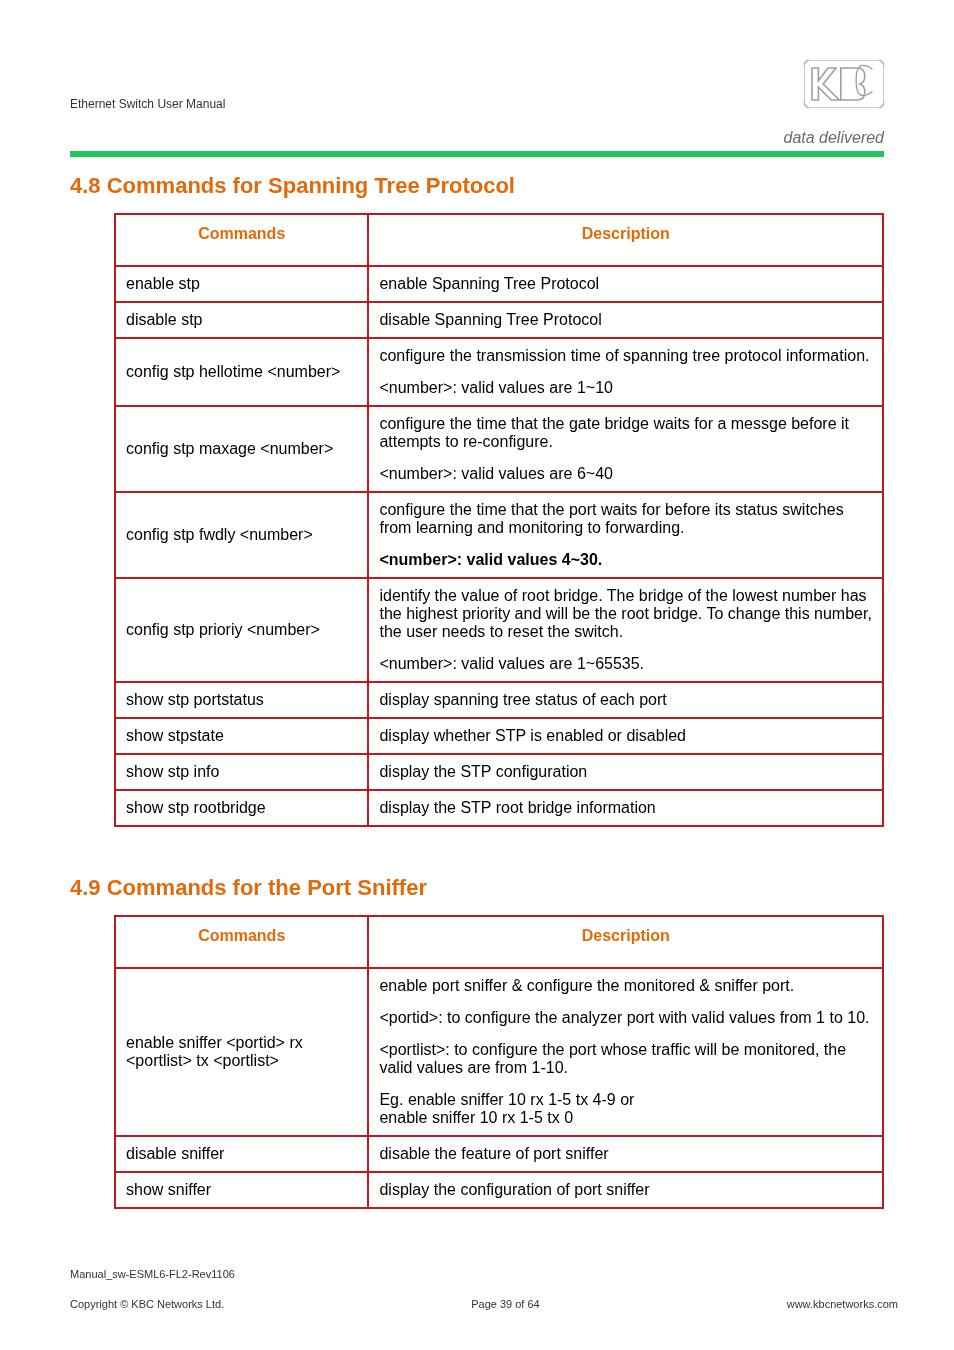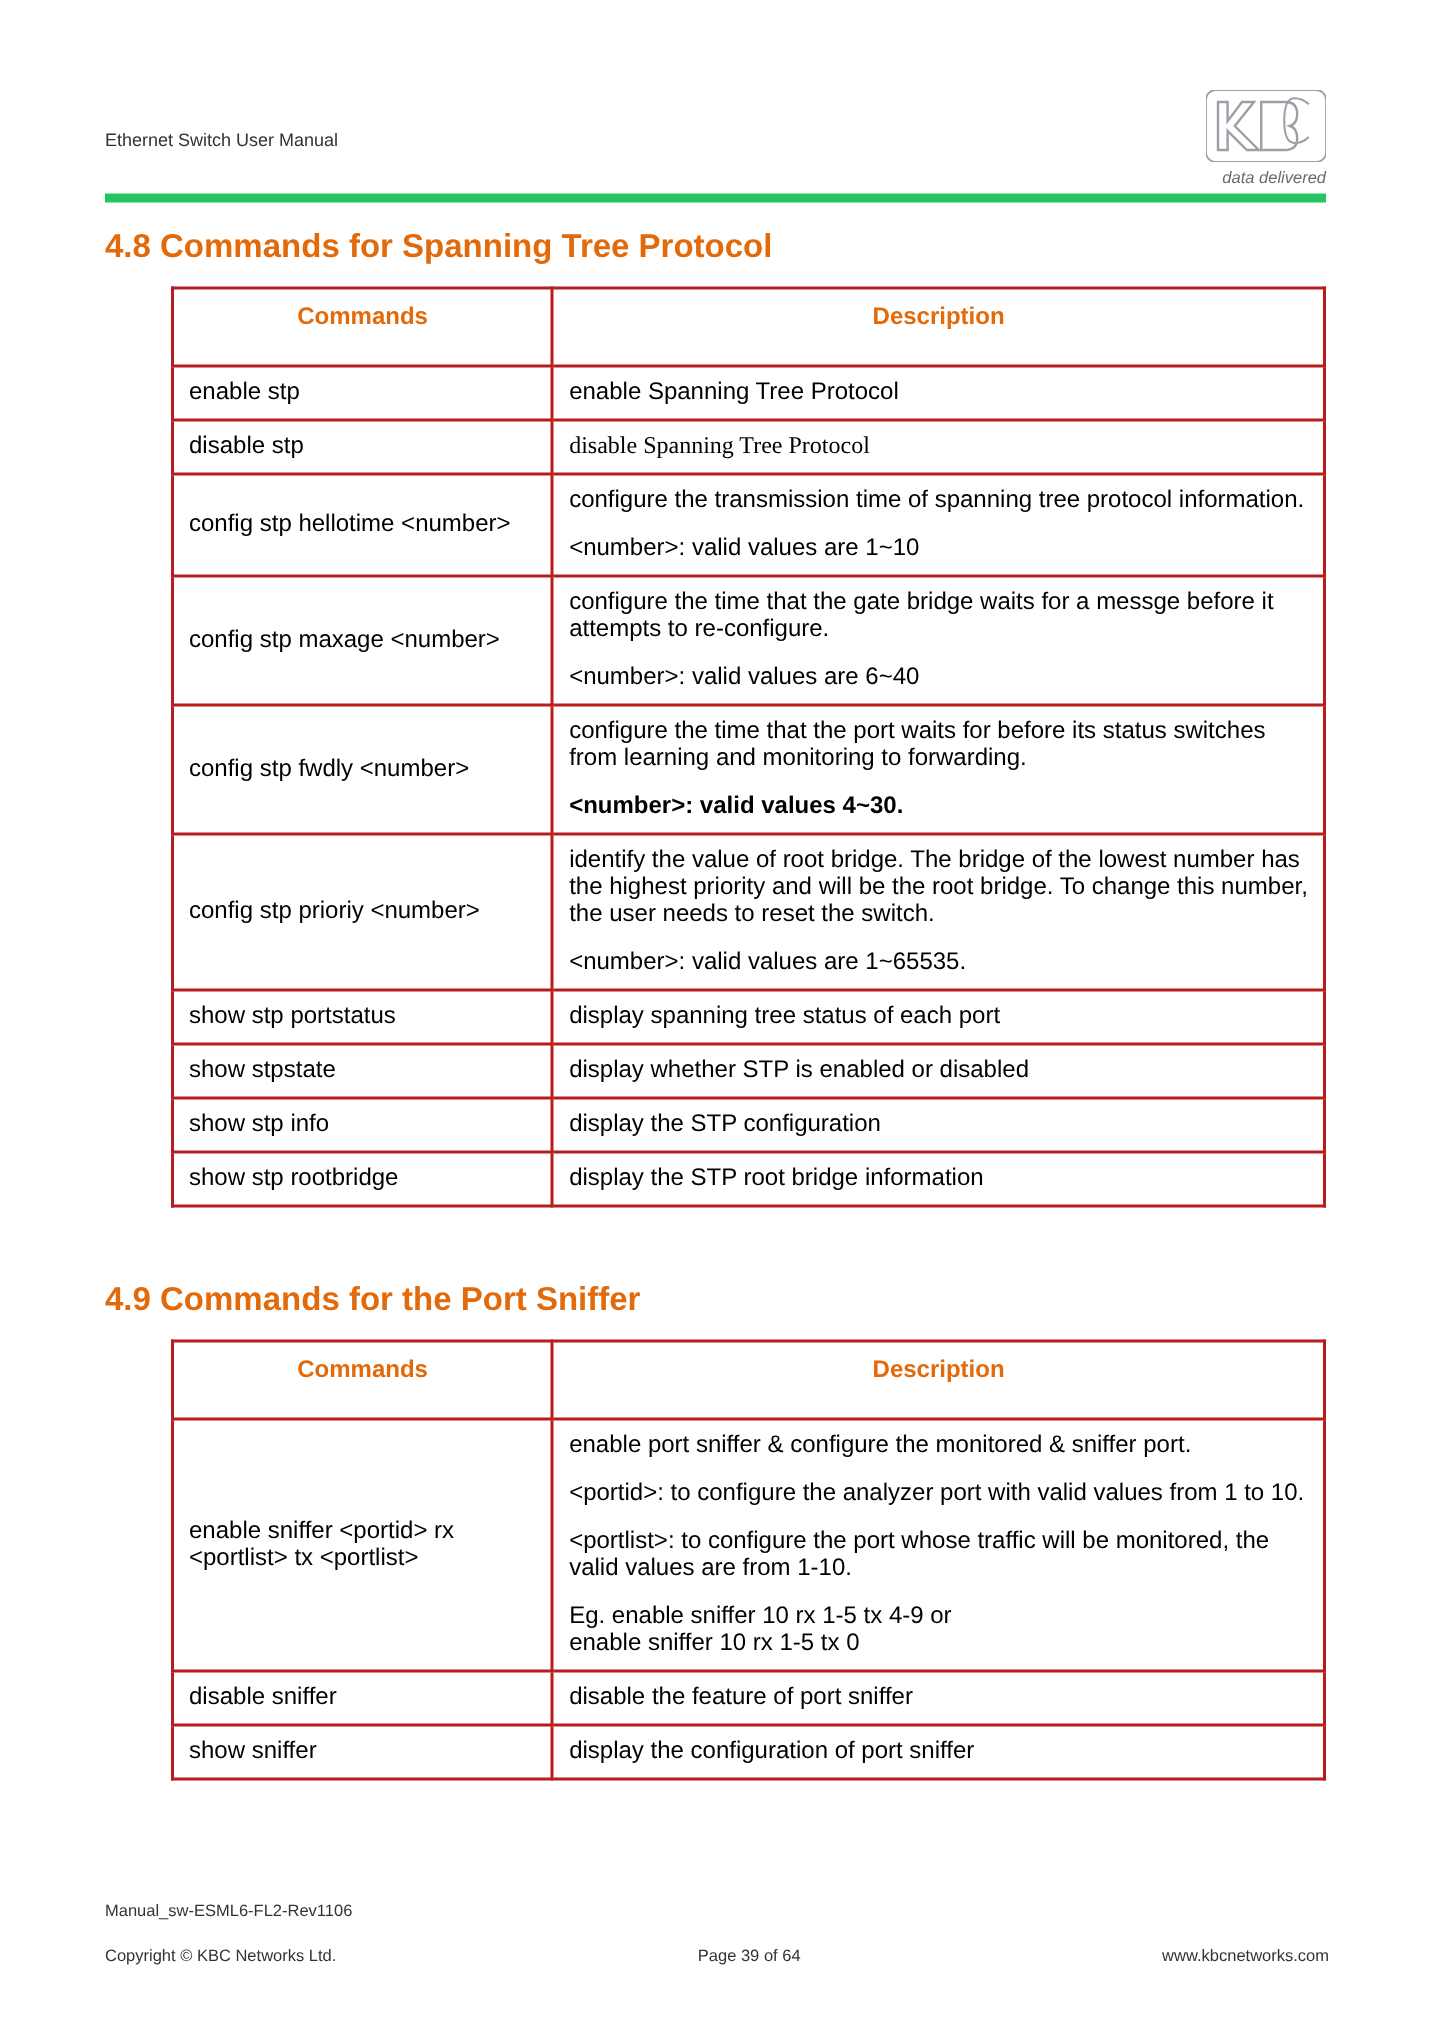--- a/index.html
+++ b/index.html
@@ -26,24 +26,24 @@
   }
   .header-left {
     font-size: 12px;
     color: #333;
   }
   .logo-block {
     text-align: right;
   }
   .logo-svg { width: 80px; height: 48px; }
   .tagline {
-    font-size: 11px;
+    font-size: 16px;
     font-style: italic;
     color: #6b6b6b;
-    margin-top: 2px;
+    margin-top: 18px;
   }
   .section-title {
     font-size: 22px;
     font-weight: bold;
     color: #e26a0a;
     margin: 10px 0 14px 0;
   }
   .sect-49 { margin-top: 48px; }
   table.cmd {
     border-collapse: collapse;
@@ -64,21 +64,21 @@
     text-align: center;
     padding: 10px 10px 22px 10px;
   }
   table.cmd td.cmd-col { width: 33%; vertical-align: middle; }
   .desc-block p { margin: 0; }
   .desc-block p + p { margin-top: 14px; }
   .footer {
     position: absolute;
     bottom: 40px;
     left: 70px;
-    right: 68px;
+    right: 56px;
     font-size: 11px;
     color: #333;
   }
   .footer-top { margin-bottom: 18px; }
   .footer-row {
     display: flex;
     justify-content: space-between;
     gap: 44px;
   }
 </style>
@@ -115,21 +115,21 @@
           <td>
             <div class="desc-block">
               <p style="white-space: pre-line;">enable Spanning Tree Protocol</p>
             </div>
           </td>
         </tr>
         <tr>
           <td class="cmd-col">disable stp</td>
           <td>
             <div class="desc-block">
-              <p style="white-space: pre-line; font-family: Liberation Serif, serif;">disable Spanning Tree Protocol</p>
+              <p style="white-space: pre-line;">disable Spanning Tree Protocol</p>
             </div>
           </td>
         </tr>
         <tr>
           <td class="cmd-col">config stp hellotime &lt;number&gt;</td>
           <td>
             <div class="desc-block">
               <p style="white-space: pre-line;">configure the transmission time of spanning tree protocol information.</p>
               <p style="white-space: pre-line;">&lt;number&gt;: valid values are 1~10</p>
             </div>

